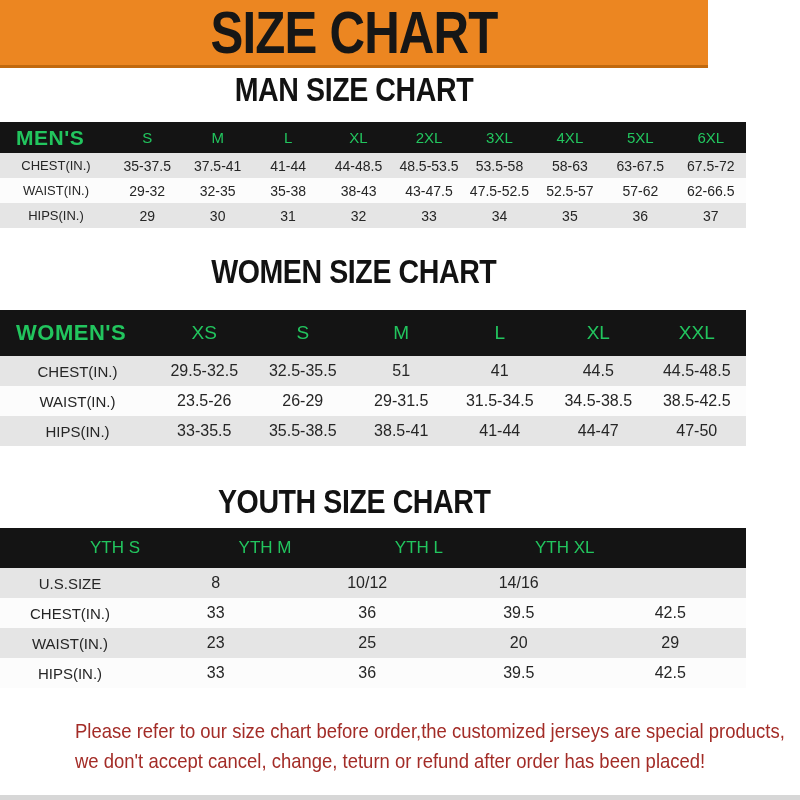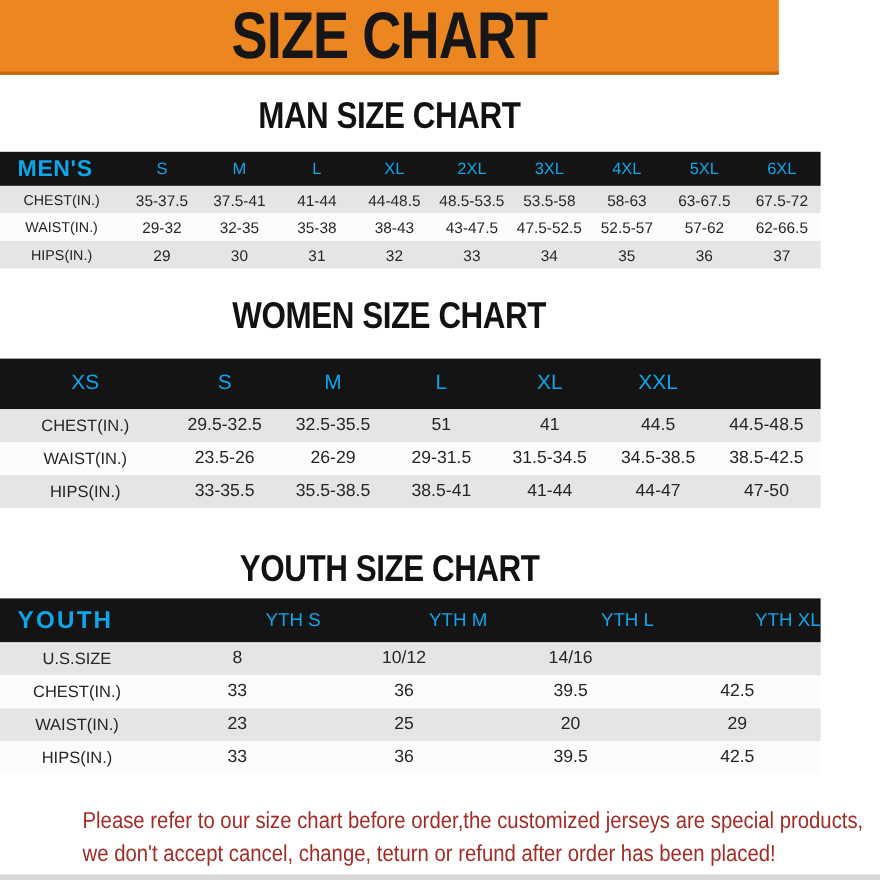--- a/index.html
+++ b/index.html
@@ -20,29 +20,29 @@
   .banner{height:68px;background:var(--banner-orange);
     border-bottom:3px solid var(--orange-dark);
     display:flex;align-items:center;justify-content:center;}
   .banner-title{font-size:60px;font-weight:bold;color:#161616;line-height:1;
     transform:scaleX(0.82);letter-spacing:-1px;white-space:nowrap;}
 
   
   .section-title{display:flex;justify-content:center;font-weight:bold;color:#121212;}
   .section-title .inner{display:inline-block;transform:scaleX(0.84);
     font-size:34px;line-height:1;letter-spacing:-0.5px;white-space:nowrap;}
-  .title-man{margin-top:20px;margin-bottom:16px;}
+  .title-man{margin-top:4px;margin-bottom:16px;}
   .title-women{margin-top:26px;margin-bottom:22px;}
   .title-youth{margin-top:38px;margin-bottom:10px;}
 
   
   .table-wrap{width:746px;margin:0 auto;}
   .t-row{display:grid;grid-template-columns:var(--gtc);align-items:center;
     text-align:center;}
-  .t-head{background:var(--bar-black);color:#0ea5e9;}
+  .t-head{background:var(--bar-black);color:#22c55e;}
   .t-head .head-label{font-weight:bold;text-align:left;padding-left:16px;
     letter-spacing:0.5px;white-space:nowrap;}
   .row-gray{background:var(--row-gray);}
   .row-white{background:var(--row-white);}
   .row-label,.cell{color:#262626;white-space:nowrap;}
 
   .men{--gtc:112px repeat(9,1fr);}
   .men .t-head{height:31px;}
   .men .head-label{font-size:21px;}
   .men .head-cell{font-size:15px;}
@@ -137,20 +137,21 @@
         <div class="cell">36</div>
         <div class="cell">37</div>
       </div>
     </div>
 
   <div class="section-title title-women">
     <span class="inner">WOMEN SIZE CHART</span>
   </div>
   <div class="table-wrap women">
       <div class="t-row t-head">
+        <div class="head-label">WOMEN'S</div>
         <div class="head-cell">XS</div>
         <div class="head-cell">S</div>
         <div class="head-cell">M</div>
         <div class="head-cell">L</div>
         <div class="head-cell">XL</div>
         <div class="head-cell">XXL</div>
       </div>
       <div class="t-row t-body row-gray">
         <div class="row-label">CHEST(IN.)</div>
         <div class="cell">29.5-32.5</div>
@@ -178,21 +179,20 @@
         <div class="cell">44-47</div>
         <div class="cell">47-50</div>
       </div>
     </div>
 
   <div class="section-title title-youth">
     <span class="inner">YOUTH SIZE CHART</span>
   </div>
   <div class="table-wrap youth">
       <div class="t-row t-head">
-        <div class="head-label">YOUTH</div>
         <div class="head-cell">YTH S</div>
         <div class="head-cell">YTH M</div>
         <div class="head-cell">YTH L</div>
         <div class="head-cell">YTH XL</div>
       </div>
       <div class="t-row t-body row-gray">
         <div class="row-label">U.S.SIZE</div>
         <div class="cell">8</div>
         <div class="cell">10/12</div>
         <div class="cell">14/16</div>

